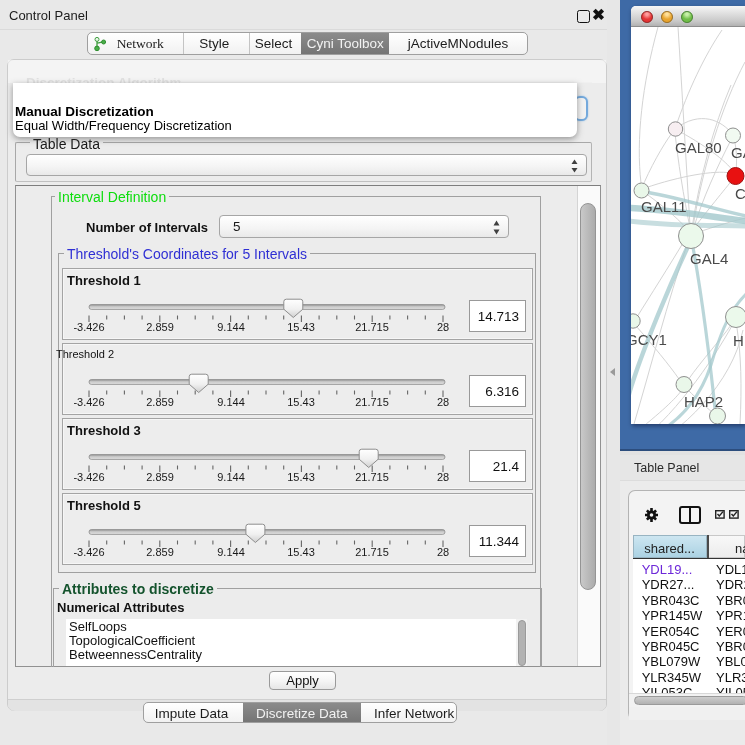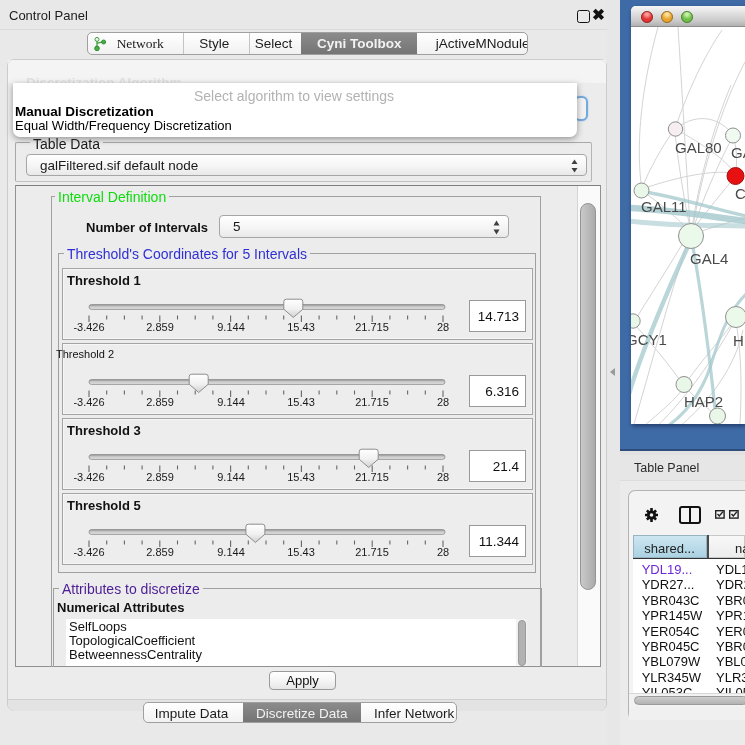--- a/index.html
+++ b/index.html
@@ -20,47 +20,45 @@
 <div class="abs" style="left:9px;top:7.5px;font-size:13px;color:#1c1c1c;">Control Panel</div>
 <div class="abs" style="left:577px;top:9.5px;width:12.5px;height:13px;border:1.7px solid #111;border-radius:2.5px;"></div>
 <div class="abs" style="left:592px;top:5.5px;font-size:15.5px;font-weight:bold;color:#111;">✖</div>
 <div class="abs" style="left:607px;top:0;width:13px;height:745px;background:#e7e7e7;"></div>
 <div class="abs" style="left:610px;top:368px;width:0;height:0;border-top:4px solid transparent;border-bottom:4px solid transparent;border-right:5px solid #9a9a9a;"></div>
 <div class="abs" style="left:7px;top:59px;width:600px;height:652px;background:#ececec;border:1px solid #cccccc;border-radius:7px;"></div>
 <div class="abs" style="left:87px;top:32px;width:441px;height:23px;background:linear-gradient(#ffffff,#f1f1f1);border:1px solid #9f9f9f;border-radius:5px;overflow:hidden;font-size:13.5px;font-weight:500;color:#1c1c1c;white-space:nowrap;">
 <div class="tseg" style="width:91px;font-family:Liberation Serif, serif;">&nbsp;&nbsp;&nbsp;&nbsp;Network</div>
 <div class="tseg" style="width:62px;border-left:1px solid #c4c4c4;">Style</div>
 <div class="tseg" style="width:49px;border-left:1px solid #c4c4c4;">Select</div>
-<div class="tseg" style="width:116px;background:linear-gradient(#8b8b8b,#757575);color:#f2f2f2;font-weight:bold;">Cyni Toolbox</div>
+<div class="tseg" style="width:88px;background:linear-gradient(#8b8b8b,#757575);color:#f2f2f2;">Cyni Toolbox</div>
 <div class="tseg" style="width:130px;">jActiveMNodules</div>
 </div>
 <svg class="abs" style="left:92px;top:36px;" width="16" height="16" viewBox="0 0 16 16">
 <path d="M5 4 L5 12 M5 7 C8 7 9 6 11 6" stroke="#3f9e3f" stroke-width="1.3" fill="none"></path>
 <circle cx="5" cy="3.4" r="2" fill="#e9f7e9" stroke="#3f9e3f" stroke-width="1"></circle>
 <circle cx="11.6" cy="6" r="2" fill="#49ae49" stroke="#2f8e2f" stroke-width="1"></circle>
 <circle cx="5" cy="12.4" r="2.3" fill="#49ae49" stroke="#2f8e2f" stroke-width="1"></circle>
 </svg>
 <div class="gbox" style="left:15px;top:142px;width:577px;height:40px;border-radius:2px;"></div>
 <div class="grouptitle" style="left:30px;top:136px;color:#1a1a1a;">Table Data</div>
 <div class="combo" style="left:26px;top:154px;width:561px;height:22px;">
-    <span class="ctext">galFiltered.sif default node</span>
 <span class="arrows" style="left:543px;top:3px;">
       <svg width="9" height="16" viewBox="0 0 9 16">
         <path d="M4.5 1.5 L7.5 6 L1.5 6 Z" fill="#404040"></path>
         <path d="M4.5 14.5 L7.5 10 L1.5 10 Z" fill="#404040"></path>
       </svg>
     </span>
   </div>
 <div class="abs" style="left:26px;top:75px;font-size:13.5px;font-weight:bold;color:#c9c9c9;">Discretization Algorithm</div>
 <div class="abs" style="left:180px;top:82px;width:412px;height:1px;background:#e3e3e3;"></div>
 <div class="abs" style="left:574px;top:96px;width:14px;height:25px;background:#f2f2f2;border:2.5px solid #74a9dc;border-radius:6px;box-shadow:0 0 2px #9cc3e8;"></div>
 <div class="abs" style="left:8px;top:60px;width:598px;height:23px;background:rgba(255,255,255,0.45);"></div>
 <div class="abs" style="left:13px;top:83px;width:564px;height:54px;background:#ffffff;border-radius:0 0 7px 7px;box-shadow:0 2px 6px rgba(60,60,60,0.5);"></div>
 <div class="abs" style="left:13px;top:83px;width:564px;height:54px;">
-<div class="abs" style="left:181px;top:5px;font-size:14px;font-weight:500;color:#b2b2b2;">Select algorithm to view settings</div>
 <div class="abs" style="left:2px;top:20.5px;font-size:13.5px;font-weight:bold;color:#000;">Manual Discretization</div>
 <div class="abs" style="left:2px;top:34.5px;font-size:13px;color:#000;">Equal Width/Frequency Discretization</div>
 </div>
 <div class="abs" style="left:15px;top:185px;width:586px;height:482px;background:#ececec;border:1px solid #919191;border-top-color:#7e7e7e;"></div>
 <div class="abs" style="left:577px;top:186px;width:23px;height:480px;background:#fafafa;border-left:1px solid #d4d4d4;"></div>
 <div class="abs" style="left:580px;top:203px;width:16px;height:387px;background:linear-gradient(90deg,#c9c9c9,#ababab);border:1px solid #949494;border-radius:8px;"></div>
 <div class="abs" style="left:51px;top:196px;width:490px;height:471px;border:1px solid #a0a0a0;border-bottom:none;"></div>
 <div class="grouptitle" style="left:55px;top:189px;color:#0ddd0d;">Interval Definition</div>
 <div class="abs" style="left:86px;top:220px;font-size:13px;font-weight:bold;color:#111;">Number of Intervals</div>
 <div class="combo" style="left:219px;top:215px;width:290px;height:23px;">
@@ -230,21 +228,21 @@
   </svg>
 <div class="abs" style="left:54px;top:546px;width:70px;text-align:center;font-size:11px;font-weight:500;color:#1a1a1a;">-3.426</div>
 <div class="abs" style="left:125px;top:546px;width:70px;text-align:center;font-size:11px;font-weight:500;color:#1a1a1a;">2.859</div>
 <div class="abs" style="left:196px;top:546px;width:70px;text-align:center;font-size:11px;font-weight:500;color:#1a1a1a;">9.144</div>
 <div class="abs" style="left:266px;top:546px;width:70px;text-align:center;font-size:11px;font-weight:500;color:#1a1a1a;">15.43</div>
 <div class="abs" style="left:337px;top:546px;width:70px;text-align:center;font-size:11px;font-weight:500;color:#1a1a1a;">21.715</div>
 <div class="abs" style="left:408px;top:546px;width:70px;text-align:center;font-size:11px;font-weight:500;color:#1a1a1a;">28</div>
 <div class="abs" style="left:469px;top:525px;width:57px;height:32px;background:#fff;border:1px solid #999;"></div>
 <div class="abs" style="left:469px;top:534px;width:50px;text-align:right;font-size:13.5px;color:#111;">11.344</div>
 <div class="abs" style="left:53px;top:588px;width:489px;height:79px;border:1px solid #a0a0a0;border-bottom:none;"></div>
-<div class="grouptitle" style="left:59px;top:581px;color:#4c1d95;">Attributes to discretize</div>
+<div class="grouptitle" style="left:59px;top:581px;color:#14532d;font-weight:bold;">Attributes to discretize</div>
 <div class="abs" style="left:57px;top:600px;font-size:13px;font-weight:bold;color:#111;">Numerical Attributes</div>
 <div class="abs" style="left:66px;top:619px;width:461px;height:47px;background:#fff;"></div>
 <div class="abs" style="left:69px;top:619px;font-size:13px;color:#111;">SelfLoops</div>
 <div class="abs" style="left:69px;top:633px;font-size:13px;color:#111;">TopologicalCoefficient</div>
 <div class="abs" style="left:69px;top:647px;font-size:13px;color:#111;">BetweennessCentrality</div>
 <div class="abs" style="left:516px;top:619px;width:11px;height:47px;background:#f2f2f2;"></div>
 <div class="abs" style="left:518px;top:620px;width:8px;height:46px;background:#b2b2b2;border:1px solid #9a9a9a;border-radius:4px;"></div>
 <div class="abs" style="left:269px;top:671px;width:67px;height:19px;background:linear-gradient(#ffffff,#f4f4f4 55%,#e6e6e6);border:1px solid #9a9a9a;border-radius:4px;text-align:center;font-size:13px;color:#111;line-height:17px;">Apply</div>
 <div class="abs" style="left:8px;top:699px;width:598px;height:12px;background:#e3e3e3;border-top:1px solid #cfcfcf;border-radius:0 0 7px 7px;"></div>
 <div class="abs" style="left:143px;top:702px;width:314px;height:21px;background:linear-gradient(#ffffff,#f1f1f1);border:1px solid #9f9f9f;border-radius:5px;overflow:hidden;font-size:13.5px;font-weight:500;color:#1c1c1c;white-space:nowrap;">

